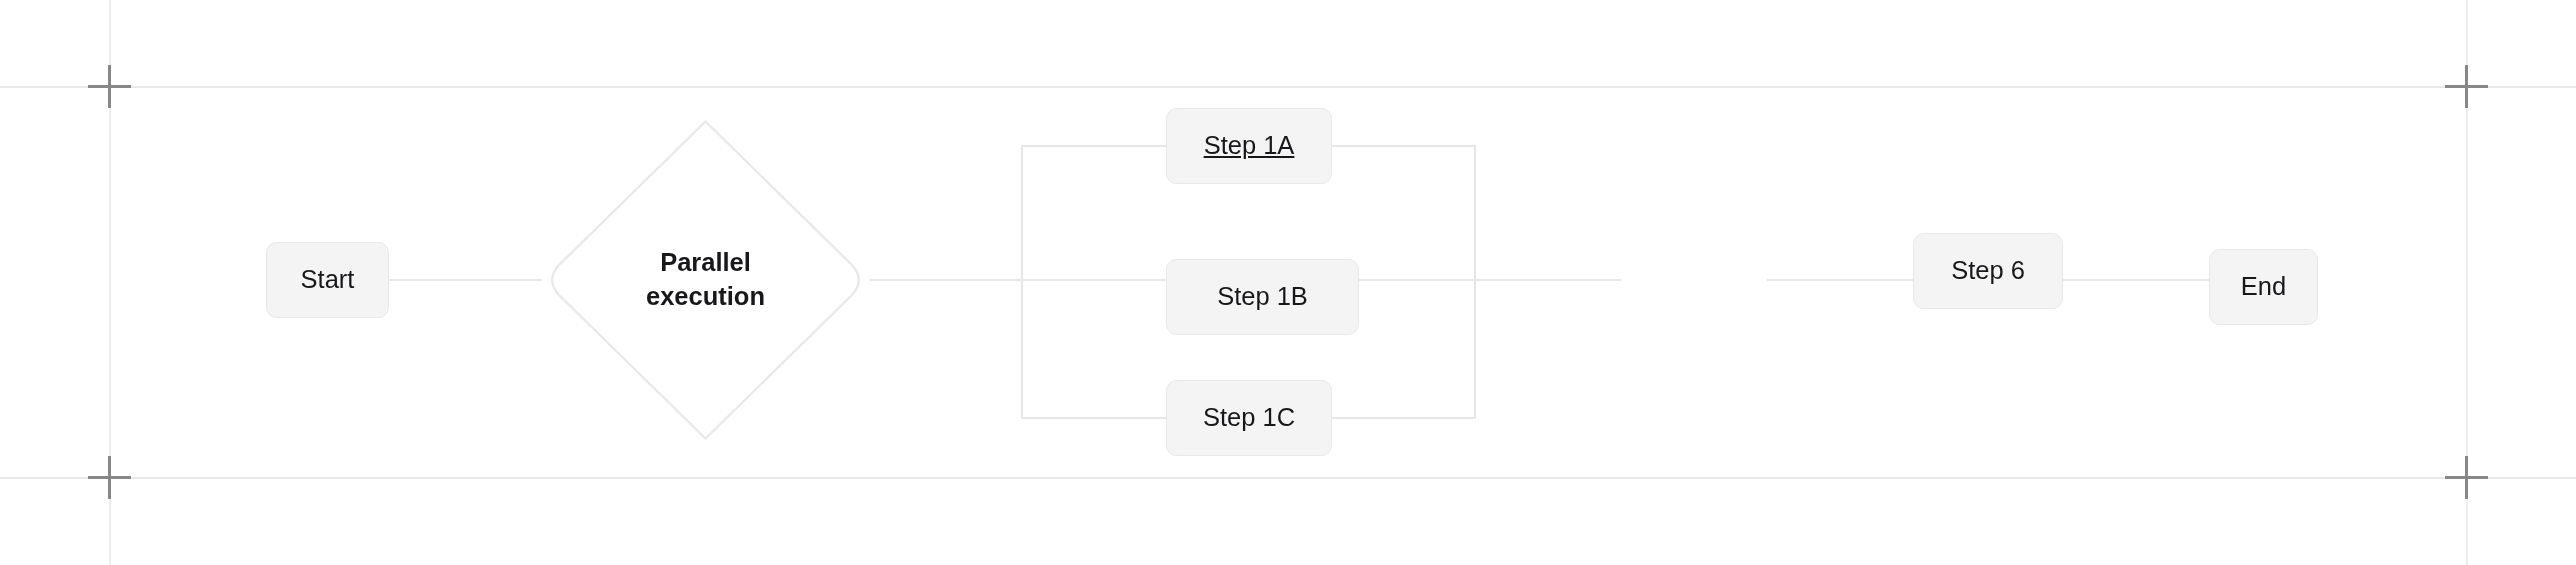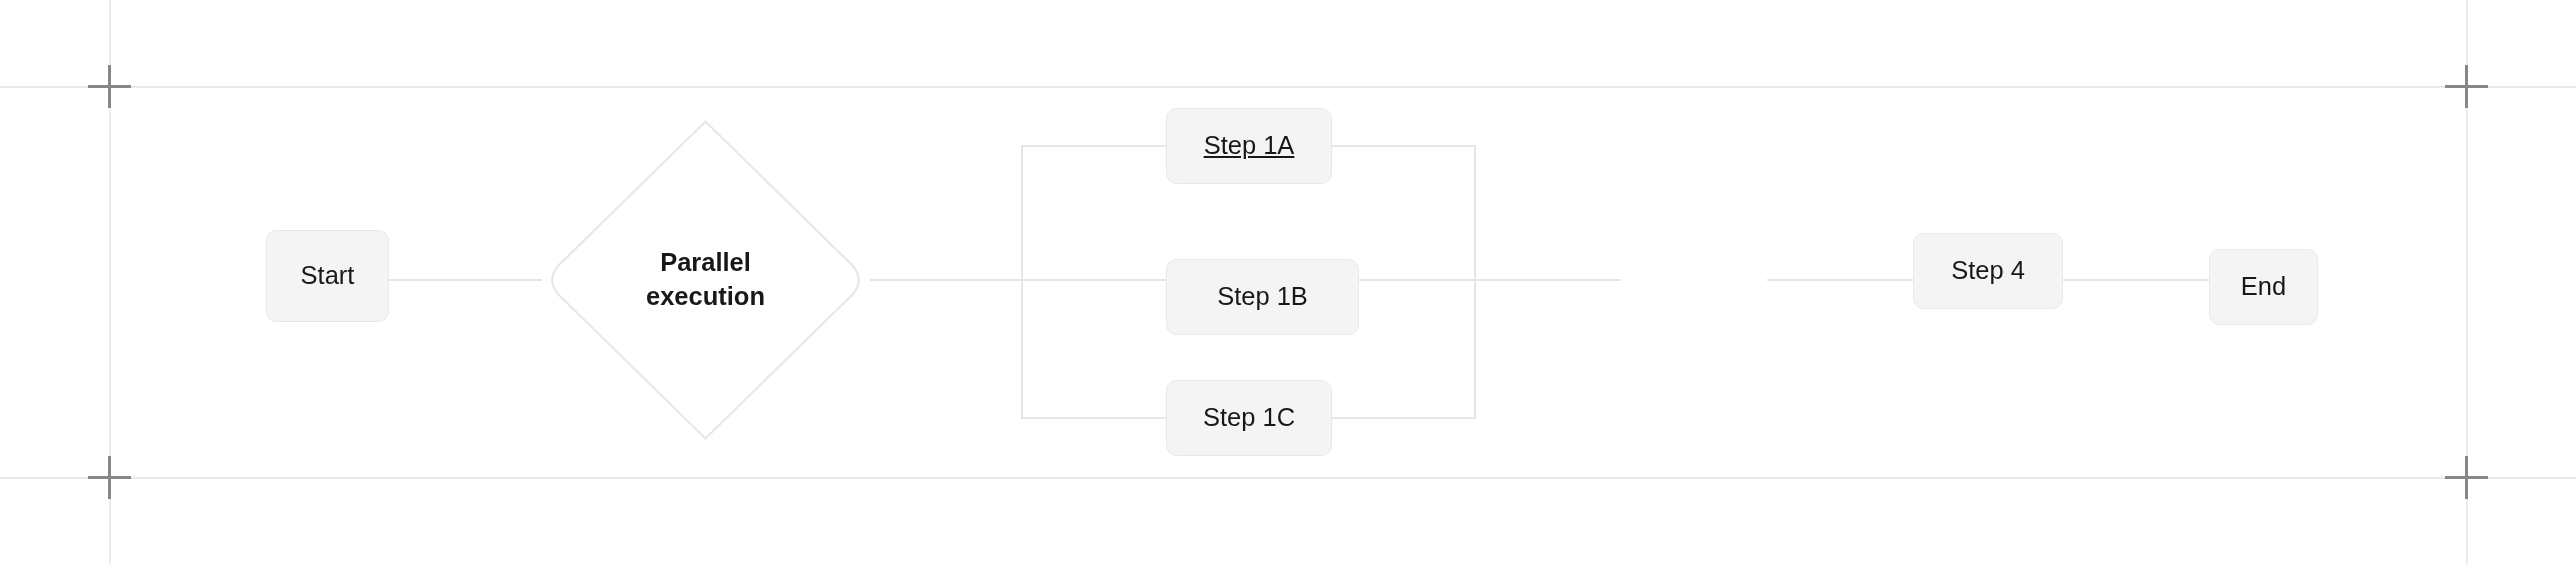--- a/index.html
+++ b/index.html
@@ -141,21 +141,21 @@
   <div class="edge-h" style="left:1332px; top:417px; width:144px"></div>
 
   <div class="edge-v" style="left:1474px; top:145px; height:272px"></div>
 
   <div class="edge-h" style="left:1474px; top:279px; width:147px"></div>
 
   <div class="edge-h" style="left:1767px; top:279px; width:147px"></div>
 
   <div class="edge-h" style="left:2062px; top:279px; width:147px"></div>
 
-  <div class="node" style="left:266px; top:230px; width:123px; height:92px;">Start</div>
+  <div class="node" style="left:266px; top:242px; width:123px; height:76px;">Start</div>
 
   <div class="diamond-wrap" style="left:541px; top:117px; width:329px; height:326px;">
     <svg class="diamond-shape" viewBox="0 0 440 436" preserveAspectRatio="none">
       <path d="M 220 6
                L 416 198
                Q 434 218 416 238
                L 220 430
                Q 220 430 220 430
                L 24 238
                Q 6 218 24 198
@@ -165,21 +165,21 @@
 execution</div>
   </div>
 
   <div class="node" style="left:1166px; top:108px; width:166px; height:76px;text-decoration:underline;">Step 1A</div>
 
   <div class="node" style="left:1166px; top:242px; width:193px; height:76px;margin-top:17px;">Step 1B</div>
 
   <div class="node" style="left:1166px; top:380px; width:166px; height:76px;">Step 1C</div>
 
 
-  <div class="node" style="left:1913px; top:233px; width:150px; height:76px;">Step 4</div>
+  <div class="node" style="left:1913px; top:233px; width:150px; height:76px;">Step 6</div>
 
   <div class="node" style="left:2209px; top:249px; width:109px; height:76px;">End</div>
 
   <div class="crosshair" style="left:88px; top:65px"></div>
   <div class="crosshair" style="left:2445px; top:65px"></div>
   <div class="crosshair" style="left:88px; top:456px"></div>
   <div class="crosshair" style="left:2445px; top:456px"></div>
 
 </div>
 

